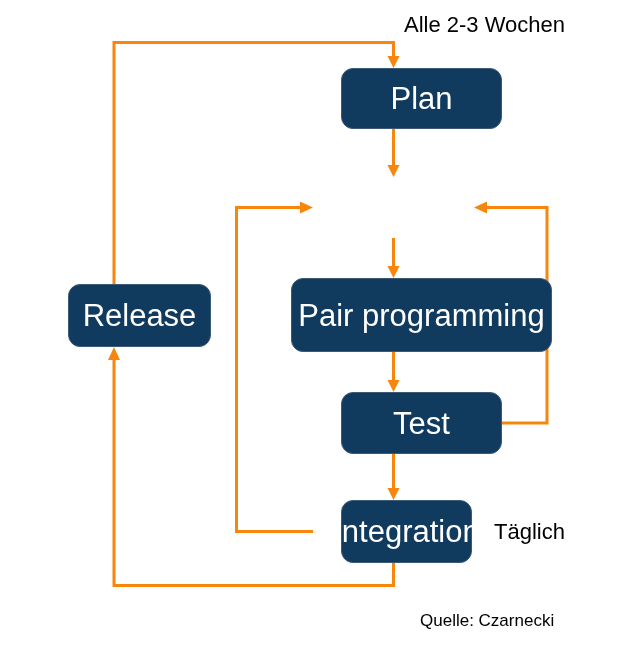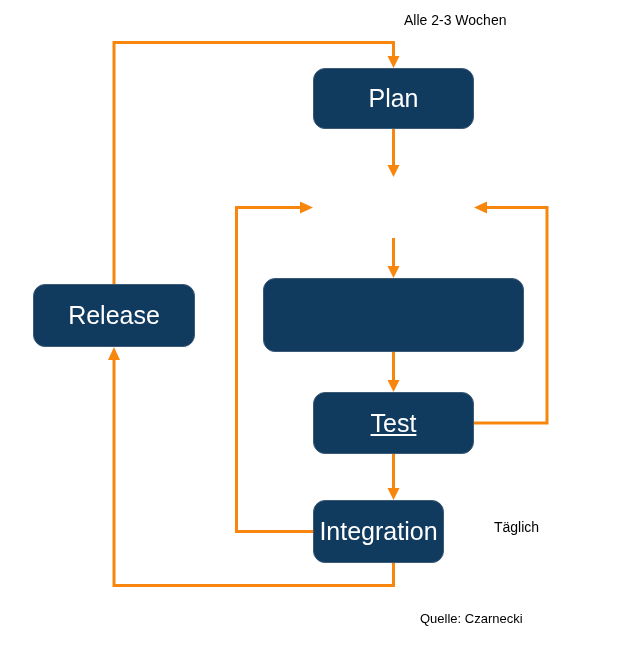--- a/index.html
+++ b/index.html
@@ -35,45 +35,46 @@
   .arrow-head {
     fill: var(--arrow);
     stroke: none;
   }
   .node {
     position: absolute;
     background: var(--node_fill);
     border: 1px solid #3c5a76;
     border-radius: 12px;
     color: var(--node_text);
-    font-size: 25px;
+    font-size: 31px;
     display: flex;
     flex-direction: column;
     align-items: center;
     justify-content: center;
     text-align: center;
     line-height: 31px;
     z-index: 2;
+    margin-left: 28px;
   }
   .node-plan        { left: 313px; top:  68px; width: 161px; height: 61px; }
   .node-write-tests { left: 313px; top: 177px; width: 161px; height: 61px; }
   .node-pair        { left: 263px; top: 278px; width: 261px; height: 74px; }
-  .node-test        { left: 313px; top: 392px; width: 161px; height: 62px; text-decoration: underline; }
+  .node-test        { left: 313px; top: 392px; width: 161px; height: 62px; }
   .node-integration { left: 313px; top: 500px; width: 131px; height: 63px; }
-  .node-release     { left:  33px; top: 284px; width: 162px; height: 63px; }
+  .node-release     { left:  40px; top: 284px; width: 143px; height: 63px; }
   .float-label {
     position: absolute;
     color: var(--label_text);
-    font-size: 14px;
+    font-size: 22px;
     white-space: nowrap;
     z-index: 2;
   }
   .label-cycle  { left: 404px; top:  12px; }
   .label-daily  { left: 494px; top: 519px; text-align: center; }
-  .label-source { left: 420px; top: 611px; font-size: 13px; }
+  .label-source { left: 420px; top: 611px; font-size: 17px; }
 </style>
 </head>
 <body>
 
 <div class="canvas">
 
   <svg class="arrows" viewBox="0 0 623 645" xmlns="http://www.w3.org/2000/svg">
 
     <path class="arrow-line" d="M114 284 V42.5 H393.5 V57"></path>
     <polygon class="arrow-head" points="387.5,56 399.5,56 393.5,68"></polygon>
@@ -99,20 +100,21 @@
     <path class="arrow-line" d="M474 423 H547 V207.5 H487"></path>
     <polygon class="arrow-head" points="487,201.5 487,213.5 474,207.5"></polygon>
   </svg>
 
   <div class="node node-plan">
     <span>Plan</span>
   </div>
 
 
   <div class="node node-pair">
+    <span>Pair programming</span>
   </div>
 
   <div class="node node-test">
     <span>Test</span>
   </div>
 
   <div class="node node-integration">
     <span>Integration</span>
   </div>
 

